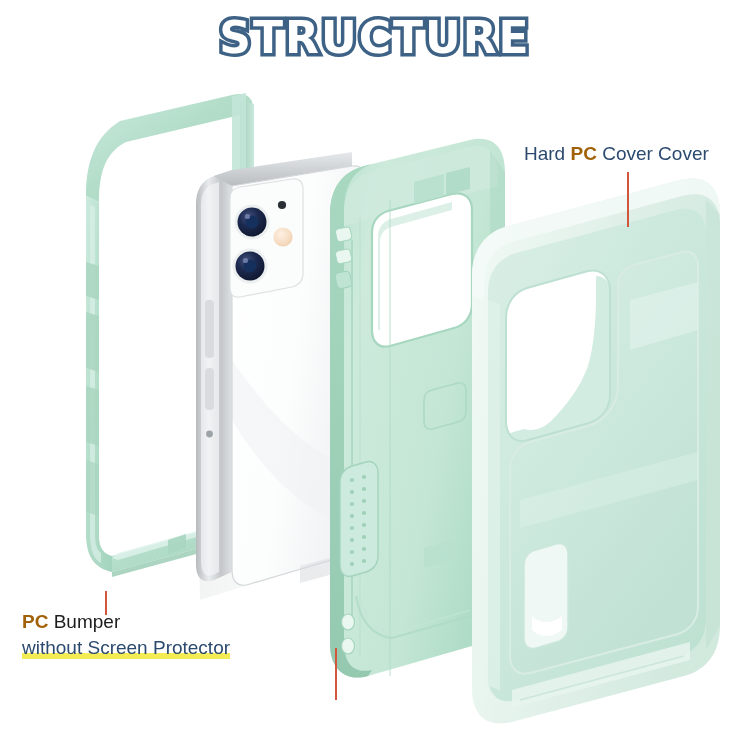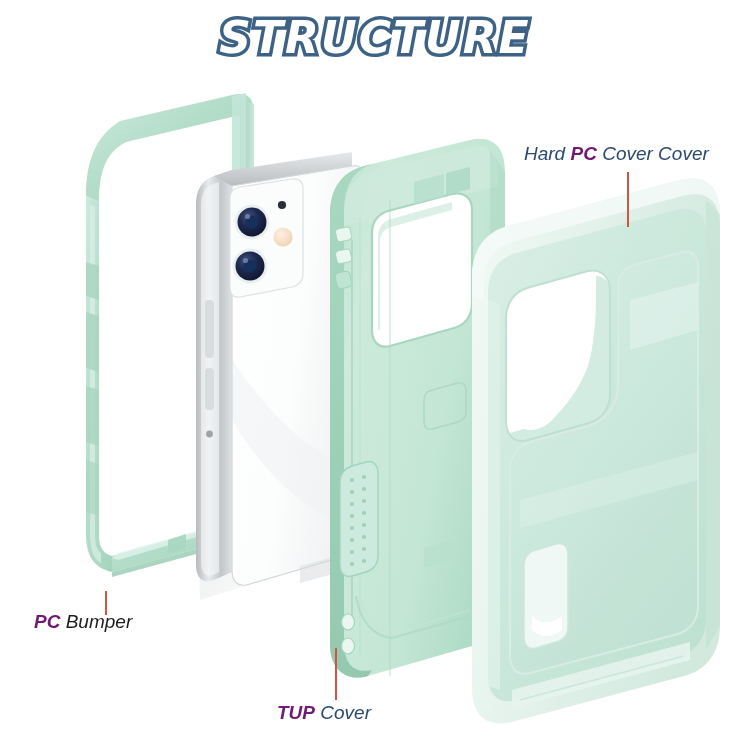--- a/index.html
+++ b/index.html
@@ -10,21 +10,20 @@
   }
   body {
     font-family: "Liberation Sans", sans-serif;
   }
   #canvas {
     position: relative;
     width: 750px;
     height: 750px;
     background: #ffffff;
     overflow: hidden;
-    font-style: italic;
   }
 
   
   #title-block {
     position: absolute;
     left: 0;
     top: 14px;
     width: 750px;
     text-align: center;
     pointer-events: none;
@@ -49,21 +48,21 @@
     font-family: "Liberation Sans", sans-serif;
     white-space: nowrap;
   }
   .callout-line1,
   .callout-line2 {
     font-size: 19px;
     line-height: 26px;
   }
   .tk-bold-dark {
     font-weight: bold;
-    color: #701a75;
+    color: #a16207;
   }
   .tk-reg-blue {
     font-weight: normal;
     color: #2b4a6e;
     text-align: right;
   }
   .tk-reg-dark {
     font-weight: normal;
     color: #1d1d1d;
   }
@@ -491,26 +490,24 @@
   </div>
 
   <div class="callout" style="left:524px; top:141px;">
     <div class="callout-line1">
       <span class="tk-reg-blue">Hard </span><span class="tk-bold-dark">PC</span><span class="tk-reg-blue"> Cover Cover</span>
     </div>
   </div>
   <div class="leader" style="left:627px; top:172px; height:55px;"></div>
 
   <div class="leader" style="left:105px; top:591px; height:24px;"></div>
-  <div class="callout" style="left:22px; top:609px;margin-left:12px;">
+  <div class="callout" style="left:22px; top:609px;">
     <div class="callout-line1">
       <span class="tk-bold-dark">PC</span><span class="tk-reg-dark"> Bumper</span>
     </div>
-  </div>
-
-  <div class="leader" style="left:335px; top:648px; height:52px;"></div>
-  <div class="callout" style="left:277px; top:700px;">
-    <div class="callout-line1">
-      <span class="tk-bold-dark">TUP</span><span class="tk-reg-blue"> Cover</span>
+    <div class="callout-line2">
+      <span class="tk-reg-blue hl-yellow">without Screen Protector</span>
     </div>
   </div>
 
+  <div class="leader" style="left:335px; top:648px; height:52px;"></div>
+
 </div>
 
 </body></html>

